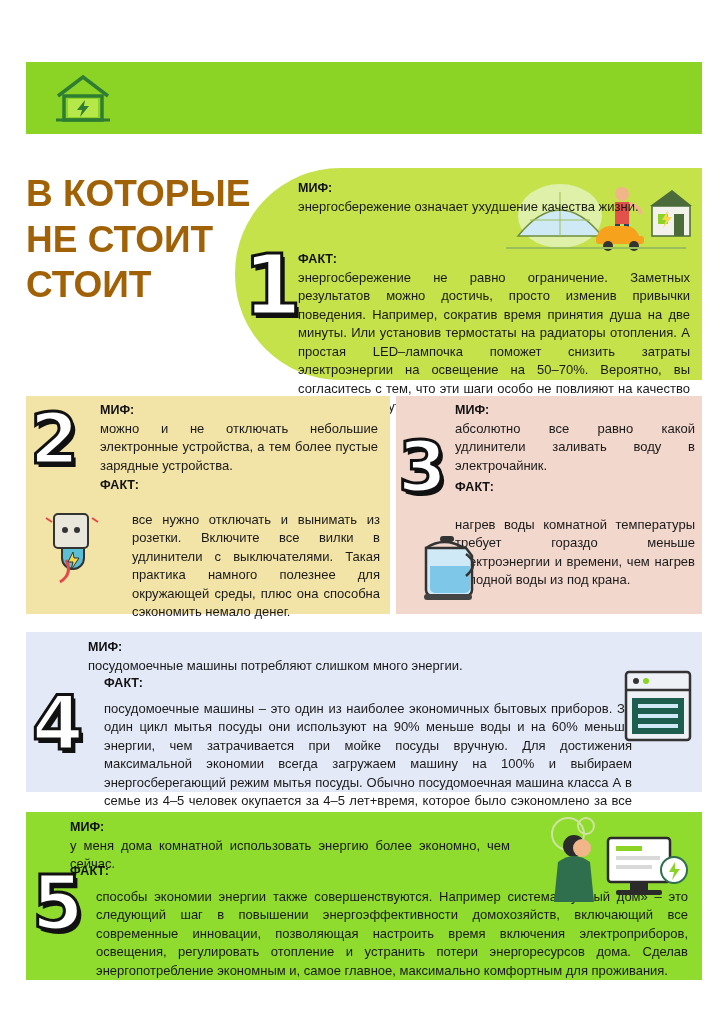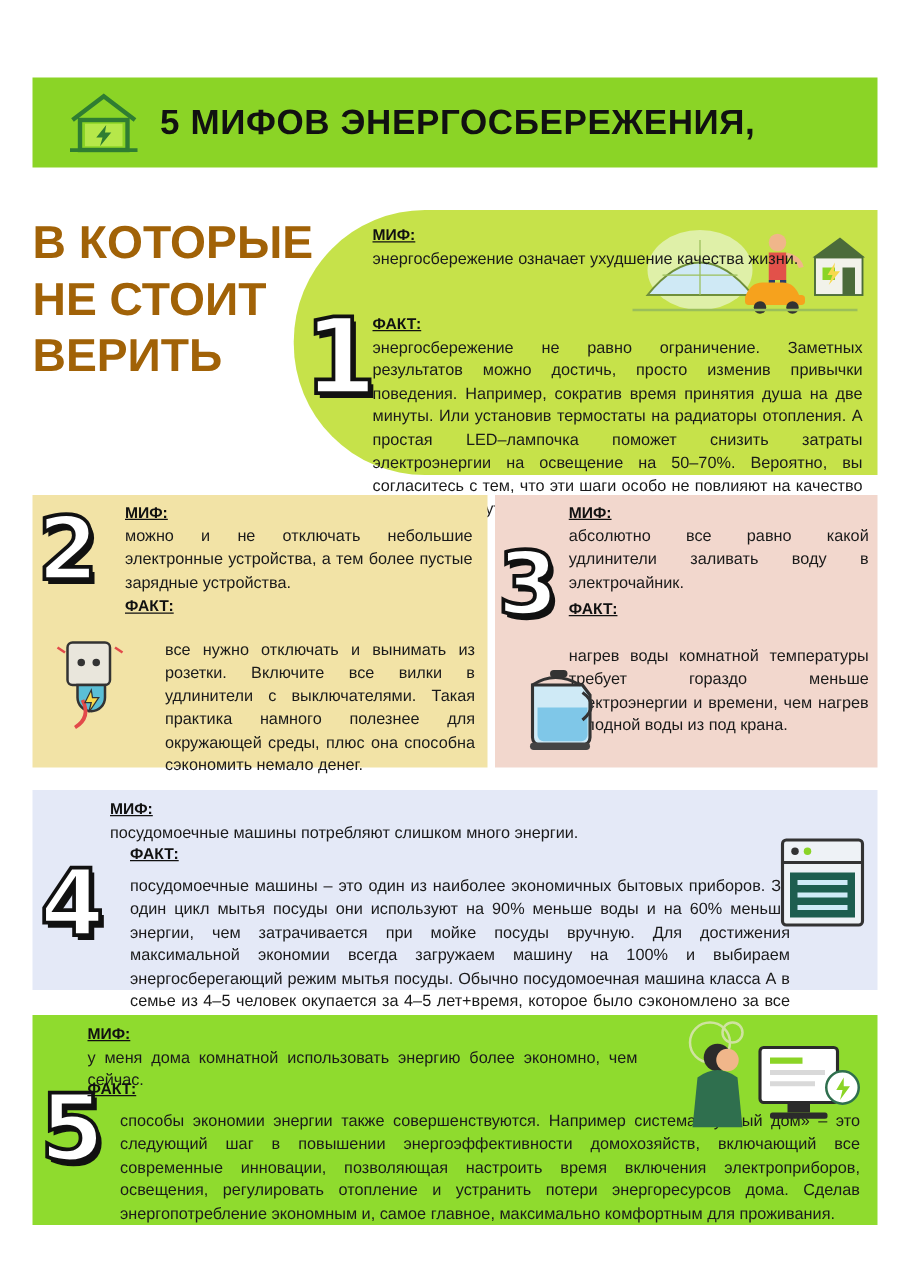--- a/index.html
+++ b/index.html
@@ -62,21 +62,20 @@
   
   .card {
     position: absolute;
     box-sizing: border-box;
   }
   .myth-label, .fact-label {
     font-size: 12.5px;
     font-weight: bold;
     color: #111;
     margin-bottom: 3px;
-    text-decoration: underline;
   }
   .body-text {
     font-size: 13px;
     line-height: 1.42;
     color: #1a1a1a;
     text-align: justify;
   }
   .label-row {
     display: flex;
     align-items: center;
@@ -181,27 +180,26 @@
   <div class="header-band">
     <span class="house-icon">
       <svg viewBox="0 0 62 52" width="62" height="52">
         <path d="M6 24 L31 5 L56 24" fill="none" stroke="#2f7d32" stroke-width="3.5"></path>
         <rect x="12" y="24" width="38" height="24" fill="none" stroke="#2f7d32" stroke-width="3.5"></rect>
         <rect x="16" y="27" width="30" height="18" fill="#b6e84a"></rect>
         <polygon points="33,28 25,38 30,38 28,45 37,34 32,34" fill="#2f7d32"></polygon>
         <line x1="4" y1="48" x2="58" y2="48" stroke="#2f7d32" stroke-width="3"></line>
       </svg>
     </span>
-    <span class="header-title">5 МИФОВ  ЭНЕРГОСБЕРЕЖЕНИЯ,</span>
   </div>
 
   <div class="left-title">
     <div>В КОТОРЫЕ</div>
     <div>НЕ СТОИТ</div>
-    <div>ВЕРИТЬ</div>
+    <div>СТОИТ</div>
   </div>
 
   <div class="card" id="block1"></div>
   <div class="bignum" id="num1">1</div>
   <div class="illus" id="scene-illus">
     <svg viewBox="0 0 192 80" width="192" height="80">
       <ellipse cx="60" cy="40" rx="42" ry="32" fill="#dff0a8"></ellipse>
       <path d="M18 60 Q60 8 102 60 Z" fill="#cfe9f5" stroke="#6f8f3a" stroke-width="1.5"></path>
       <line x1="60" y1="16" x2="60" y2="60" stroke="#9bbf5a" stroke-width="1"></line>
       <line x1="30" y1="44" x2="90" y2="44" stroke="#9bbf5a" stroke-width="1"></line>

